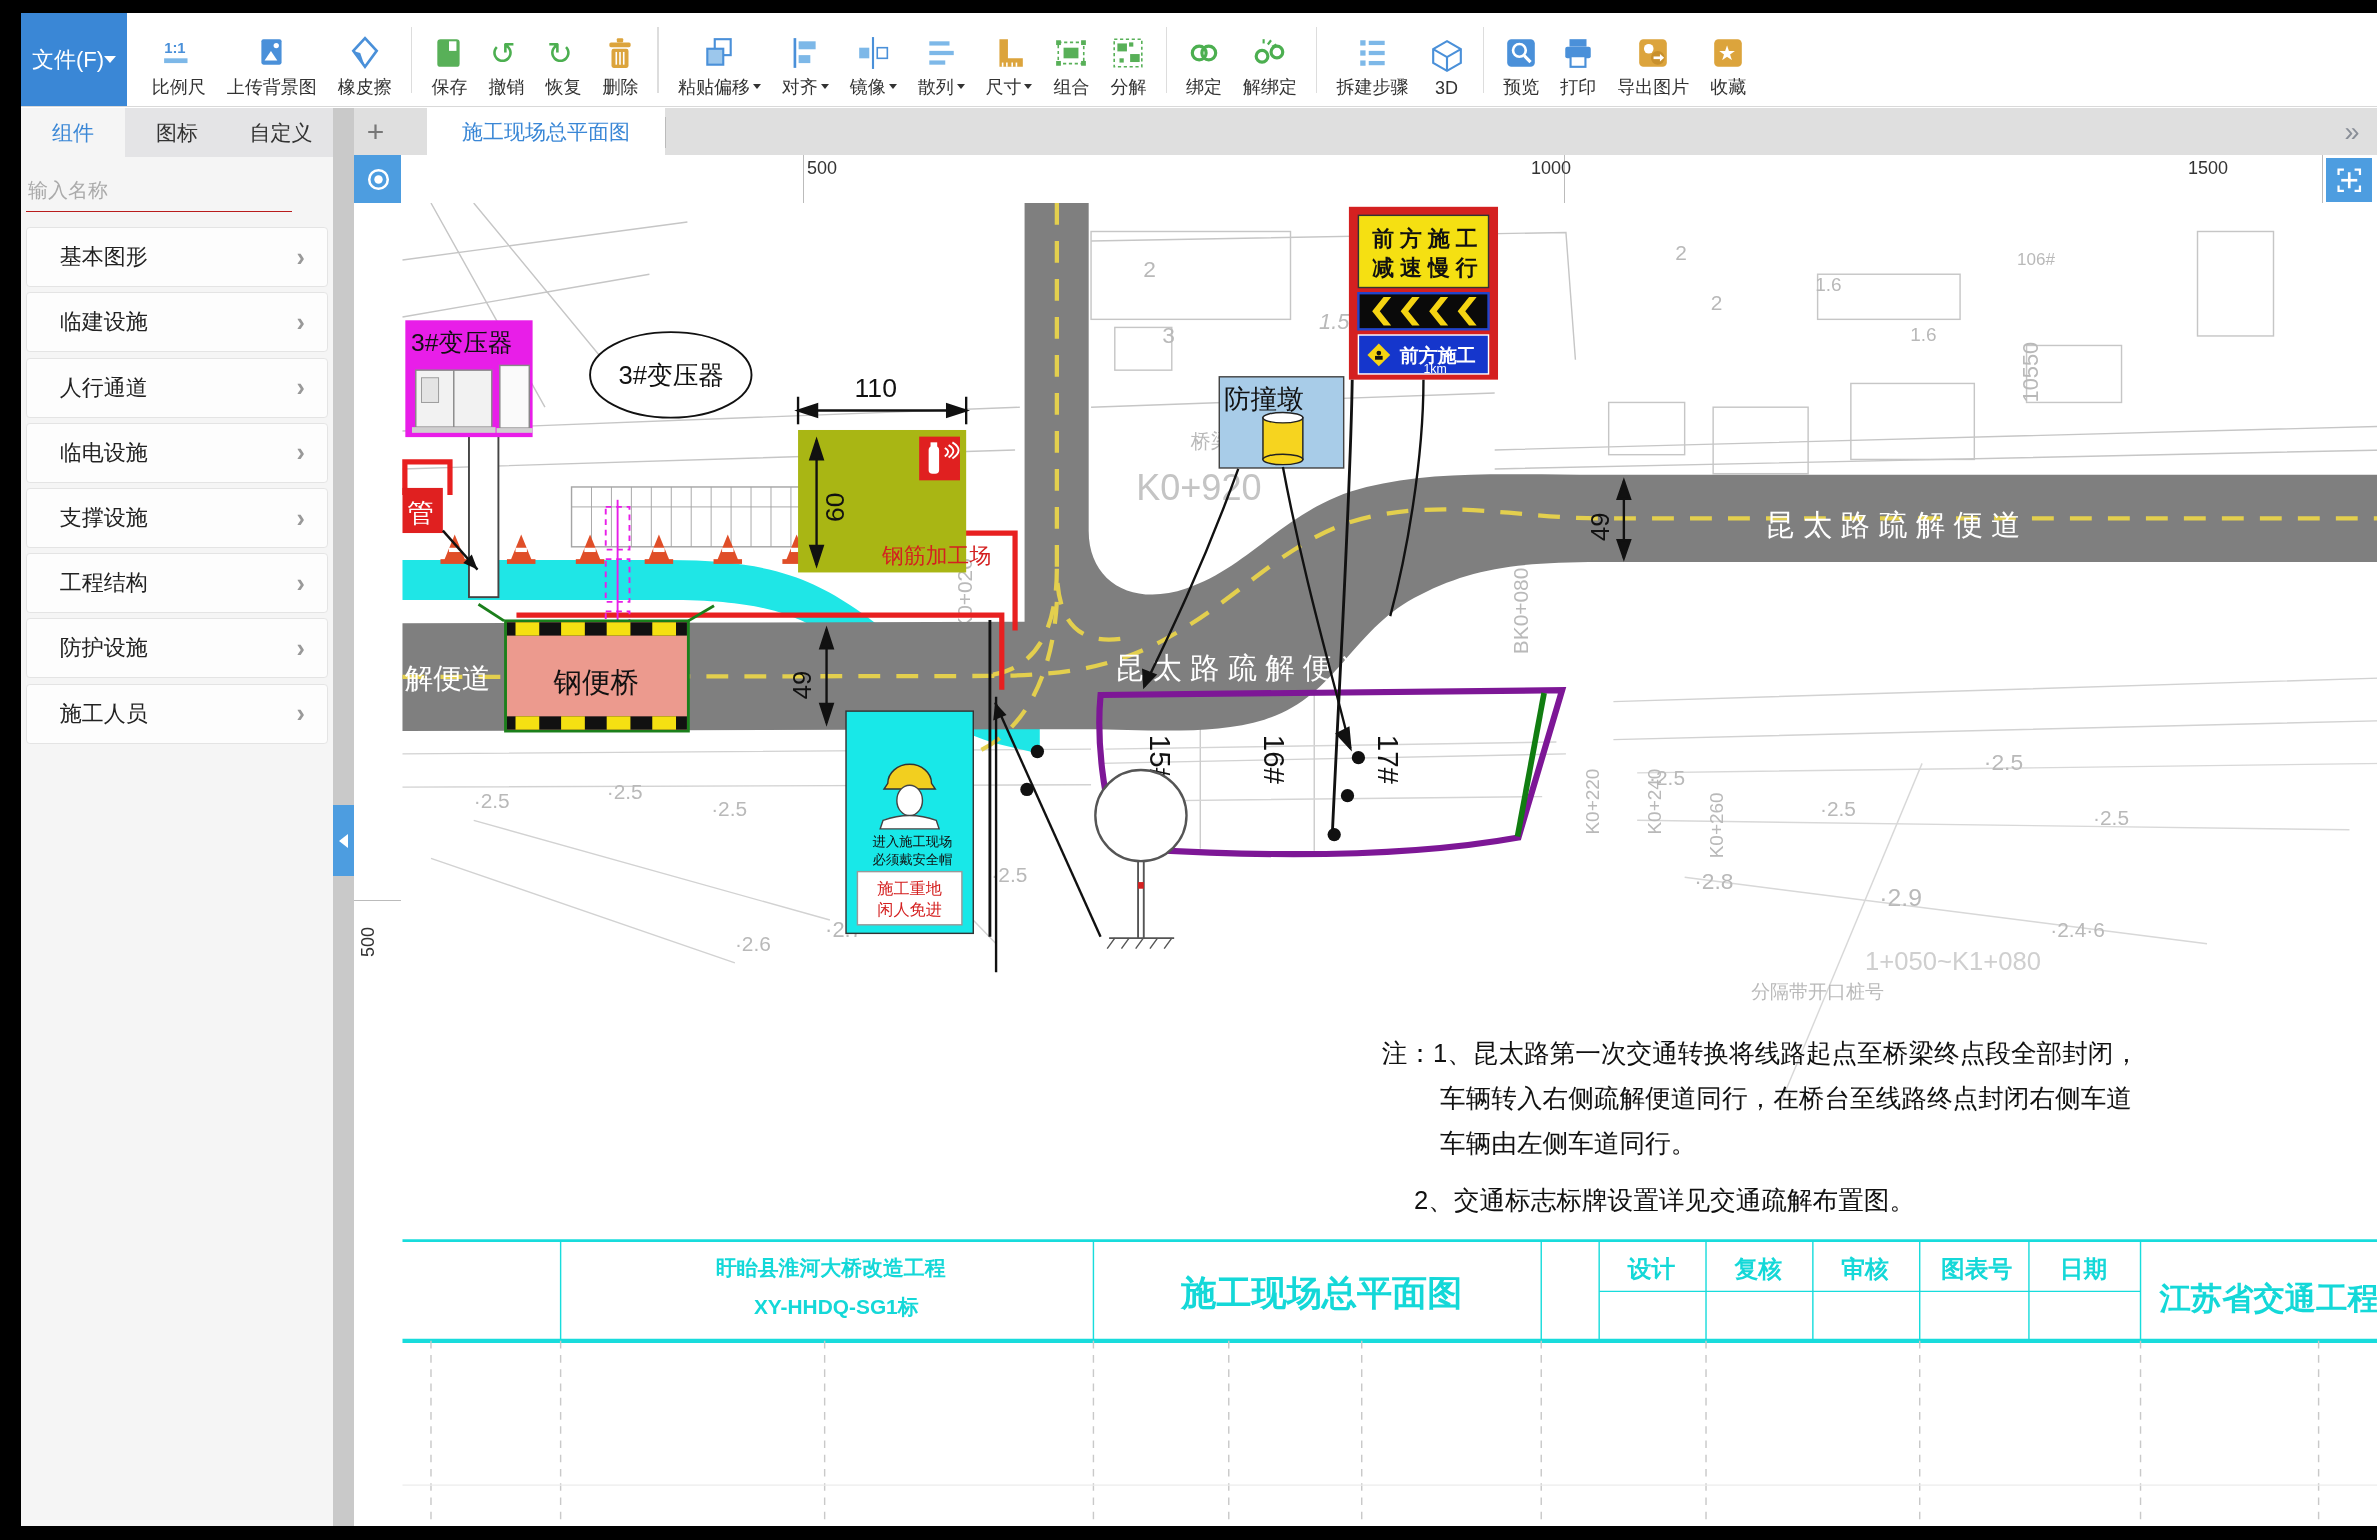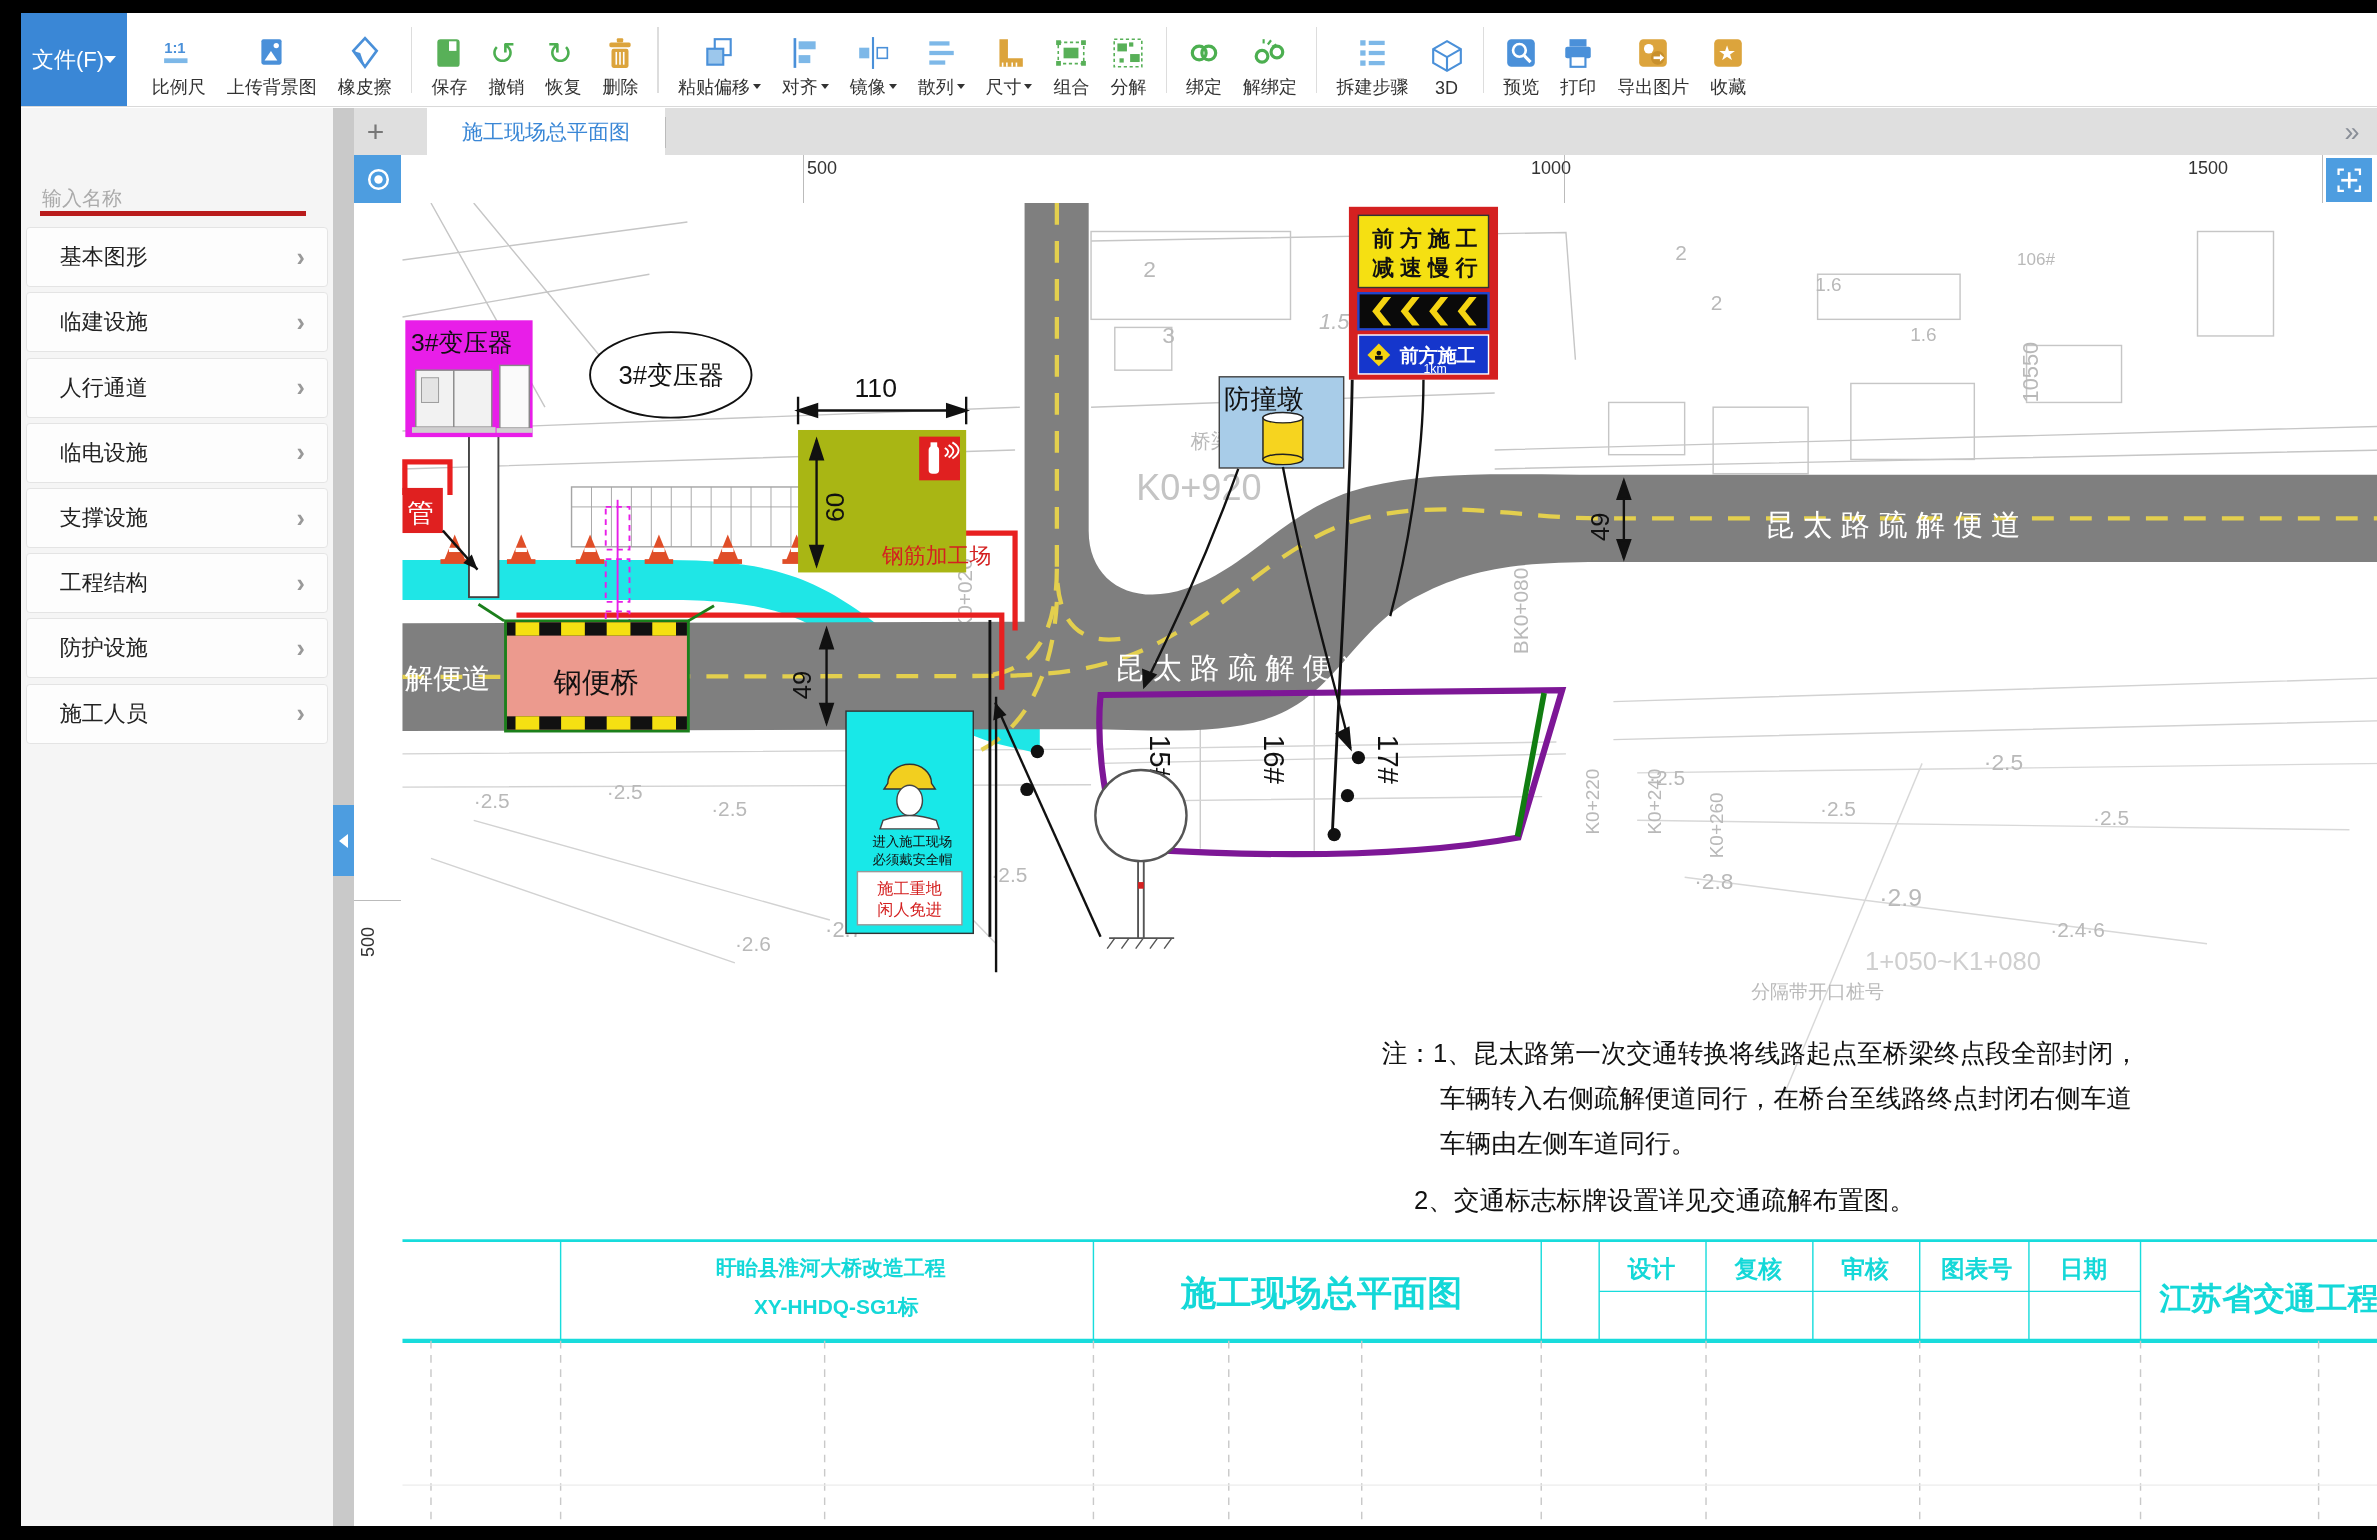--- a/index.html
+++ b/index.html
@@ -15,21 +15,21 @@
   .tbi .lblrow{display:flex;align-items:center;gap:2.9px;}
   .tbi .lbl{font-size:18px;color:#333;white-space:nowrap;}
   .tbi .caret{width:0;height:0;border-left:4.3px solid transparent;border-right:4.3px solid transparent;border-top:5.7px solid #333;}
   .tb-sep{width:1.4px;background:#ddd;margin:13.3px 8.6px;}
   #toolbar .grp{display:flex;align-items:stretch;margin-left:14.3px;}
   
   #sidebar{position:absolute;left:0;top:95px;width:312px;height:1418px;background:#f5f5f5;}
   #sideTabs{position:absolute;left:0;top:0;width:312px;height:49px;background:#e4e4e6;display:flex;}
   .stab{flex:1;display:flex;align-items:center;justify-content:center;font-size:21px;color:#333;cursor:pointer;}
   .stab.active{background:#f5f5f5;color:#3a87d6;}
-  #searchRow{position:absolute;left:19px;top:62px;width:266px;height:41px;border-bottom:5px solid #b91c1c;display:flex;align-items:flex-end;}
+  #searchRow{position:absolute;left:5px;top:62px;width:266px;height:41px;border-bottom:1px solid #b91c1c;display:flex;align-items:center;}
   #searchRow input{flex:1;border:none;background:transparent;outline:none;font-size:20px;color:#333;}
   #searchRow input::placeholder{color:#aaa;}
   #searchRow svg{width:25px;height:25px;}
   #sideList{position:absolute;left:4.8px;top:119px;width:302px;}
   .side-item{height:58px;margin-bottom:5.2px;background:#fdfdfd;border:1px solid #e4e4e4;border-radius:3.8px;display:flex;align-items:center;justify-content:space-between;padding:0 22px 0 33px;cursor:pointer;}
   .side-item .t{font-size:22px;color:#222;}
   .side-item .chev2{font-size:25px;color:#999;font-weight:bold;}
   
   .vstrip{position:absolute;top:95px;width:21px;height:1418px;background:#c9c9c9;}
   #stripL{left:312px;}
@@ -307,20 +307,25 @@
               <text x="13" y="46" font-size="38" fill="#fff" font-family="DejaVu Sans">★</text>
             </svg></span>
         <span class="lblrow">
             <span class="lbl">收藏</span>
           </span>
       </div>
     </div>
   </div>
 
   <div id="sidebar">
+    <div id="sideTabs">
+      <div class="stab active">组件</div>
+      <div class="stab">图标</div>
+      <div class="stab">自定义</div>
+    </div>
     <div id="searchRow">
       <input type="text" placeholder="输入名称" style="">
       <svg viewBox="0 0 64 64">
           <circle cx="27" cy="26" r="15" fill="none" stroke="#3a87d6" stroke-width="7"></circle>
           <line x1="38" y1="38" x2="52" y2="54" stroke="#3a87d6" stroke-width="8" stroke-linecap="round"></line>
         </svg>
     </div>
     <div id="sideList">
       <div class="side-item">
           <span class="t">基本图形</span>

